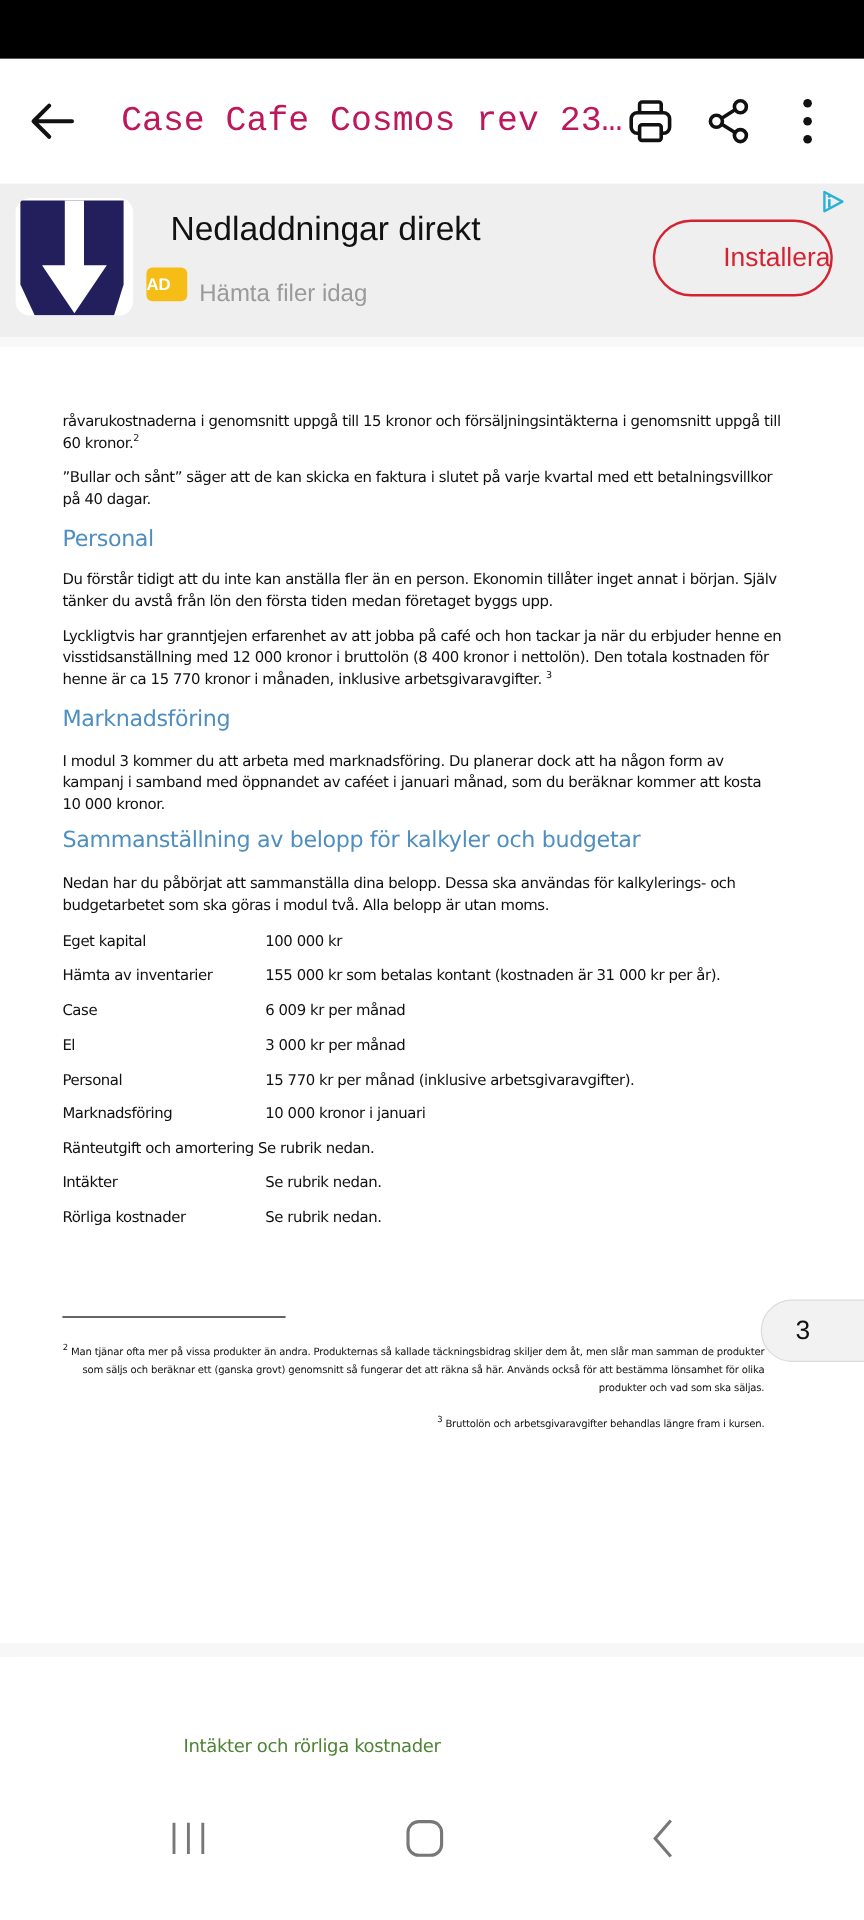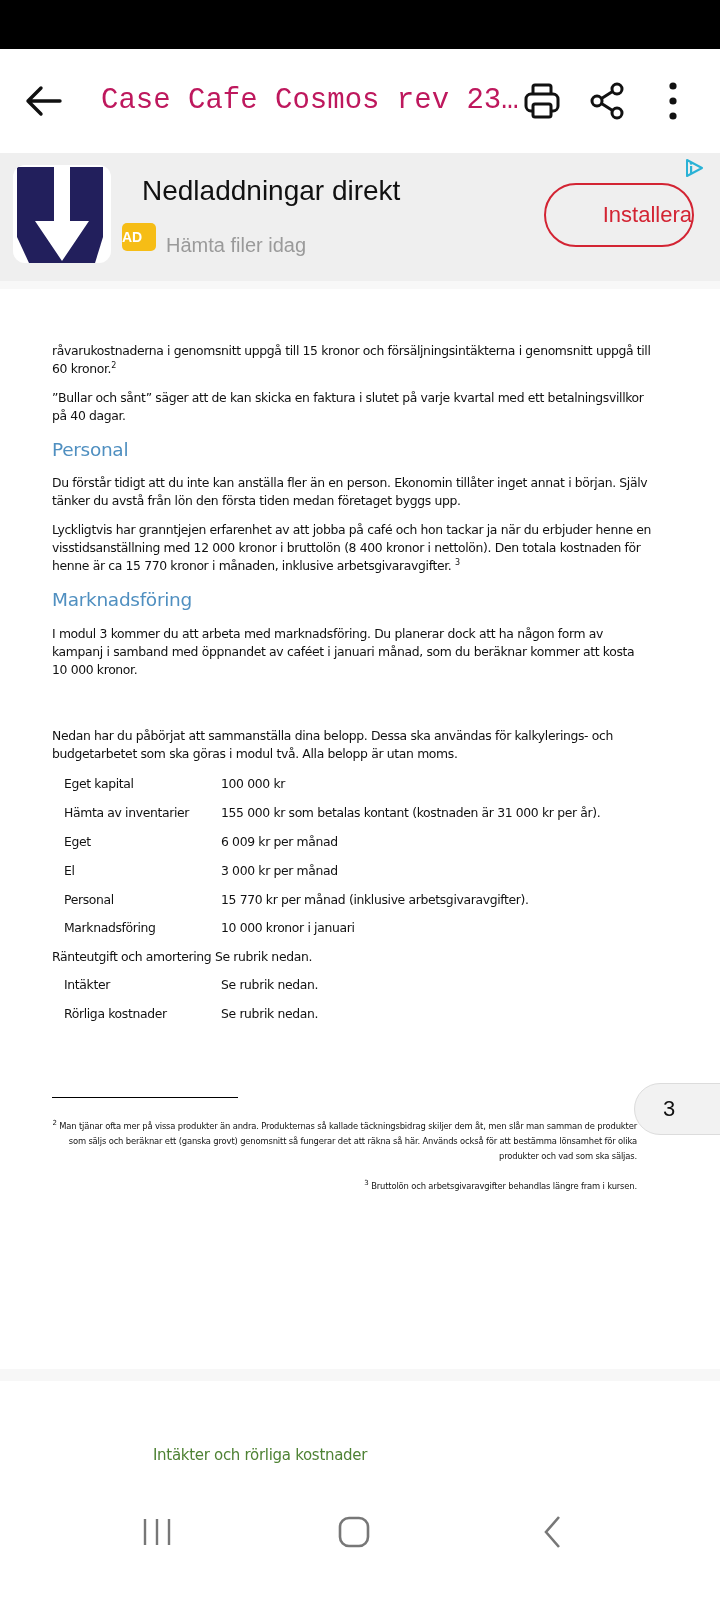--- a/index.html
+++ b/index.html
@@ -22,21 +22,21 @@
   .ad-badge { position: absolute; left: 122px; top: 58px; width: 34px; height: 28px; background: #f6bd16; border-radius: 5px; color: #fff; font-size: 14px; font-weight: bold; text-align: left; line-height: 28px; margin-top: 12px; }
   .ad-sub { position: absolute; left: 166px; top: 57px; font-size: 20px; line-height: 30px; color: #9a9a9a; margin-top: 20px; }
   .ad-install { position: absolute; left: 544px; top: 30px; width: 150px; height: 64px; border: 2px solid #d32433; border-radius: 32px; background: transparent; color: #d32433; font-family: "Liberation Sans", sans-serif; font-size: 22px; line-height: 60px; text-align: right; }
   .ad-choices { position: absolute; left: 683px; top: 4px; width: 22px; height: 22px; }
 
   .doc { position: absolute; left: 0; top: 289px; width: 644px; height: 1080px; background: #fff; font-family: "DejaVu Sans", sans-serif; }
   .doc p { position: absolute; left: 52px; width: 600px; font-size: 12.4px; line-height: 18px; color: #111; letter-spacing: -0.35px; }
   .doc sup { font-size: 8px; vertical-align: super; line-height: 0; }
   .doc h2 { position: absolute; left: 52px; font-weight: normal; font-size: 18.5px; line-height: 24px; color: #4f8fc0; letter-spacing: -0.3px; }
   .doc .row { position: absolute; left: 52px; width: 600px; font-size: 12.4px; line-height: 18px; color: #111; letter-spacing: -0.35px; }
-  .doc .row .lbl { position: absolute; left: 12px; white-space: nowrap; }
+  .doc .row .lbl { position: absolute; left: 0; white-space: nowrap; }
   .doc .row .val { position: absolute; left: 169px; white-space: nowrap; }
   .doc .row.inline .lbl, .doc .row.inline .val { position: static; text-align: center; }
   .doc .fn-rule { position: absolute; left: 52px; top: 808px; width: 186px; height: 1px; background: #000; }
   .doc .fn { position: absolute; left: 52px; width: 585px; font-size: 8.4px; line-height: 15px; color: #111; letter-spacing: -0.15px; text-align: right; }
   .doc .fn sup { font-size: 7px; }
 
   .page-gap { position: absolute; left: 0; top: 1369px; width: 720px; height: 12px; background: #f7f7f7; }
   .page2 { position: absolute; left: 16px; top: 1381px; width: 720px; height: 120px; background: #fff; }
   .page2 .subhead { position: absolute; left: 137px; top: 64px; font-family: "DejaVu Sans", sans-serif; font-size: 15px; line-height: 20px; color: #4e8234; letter-spacing: -0.3px; }
 
@@ -103,32 +103,33 @@
 <div class="ad-strip"></div>
 
 <div class="doc">
   <p style="top:53px"><span>råvarukostnaderna i genomsnitt uppgå till 15 kronor och försäljningsintäkterna i genomsnitt uppgå till 60 kronor.</span><sup>2</sup></p>
   <p style="top:100px">”Bullar och sånt” säger att de kan skicka en faktura i slutet på varje kvartal med ett betalningsvillkor på 40 dagar.</p>
   <h2 style="top:149px">Personal</h2>
   <p style="top:185px">Du förstår tidigt att du inte kan anställa fler än en person. Ekonomin tillåter inget annat i början. Själv tänker du avstå från lön den första tiden medan företaget byggs upp.</p>
   <p style="top:232px"><span>Lyckligtvis har granntjejen erfarenhet av att jobba på café och hon tackar ja när du erbjuder henne en visstidsanställning med 12 000 kronor i bruttolön (8 400 kronor i nettolön). Den totala kostnaden för henne är ca 15 770 kronor i månaden, inklusive arbetsgivaravgifter.</span> <sup>3</sup></p>
   <h2 style="top:299px">Marknadsföring</h2>
   <p style="top:336px">I modul 3 kommer du att arbeta med marknadsföring. Du planerar dock att ha någon form av kampanj i samband med öppnandet av caféet i januari månad, som du beräknar kommer att kosta 10 000 kronor.</p>
+  <h2 style="top:400px">Sammanställning av belopp för kalkyler och budgetar</h2>
   <p style="top:438px">Nedan har du påbörjat att sammanställa dina belopp. Dessa ska användas för kalkylerings- och budgetarbetet som ska göras i modul två. Alla belopp är utan moms.</p>
 
   <div class="row" style="top:486px">
       <span class="lbl">Eget kapital</span>
       <span class="val">100 000 kr</span>
     </div>
   <div class="row" style="top:515px">
       <span class="lbl">Hämta av inventarier</span>
       <span class="val">155 000 kr som betalas kontant (kostnaden är 31 000 kr per år).</span>
     </div>
   <div class="row" style="top:544px">
-      <span class="lbl">Eget</span>
+      <span class="lbl">Case</span>
       <span class="val">6 009 kr per månad</span>
     </div>
   <div class="row" style="top:573px">
       <span class="lbl">El</span>
       <span class="val">3 000 kr per månad</span>
     </div>
   <div class="row" style="top:602px">
       <span class="lbl">Personal</span>
       <span class="val">15 770 kr per månad (inklusive arbetsgivaravgifter).</span>
     </div>

